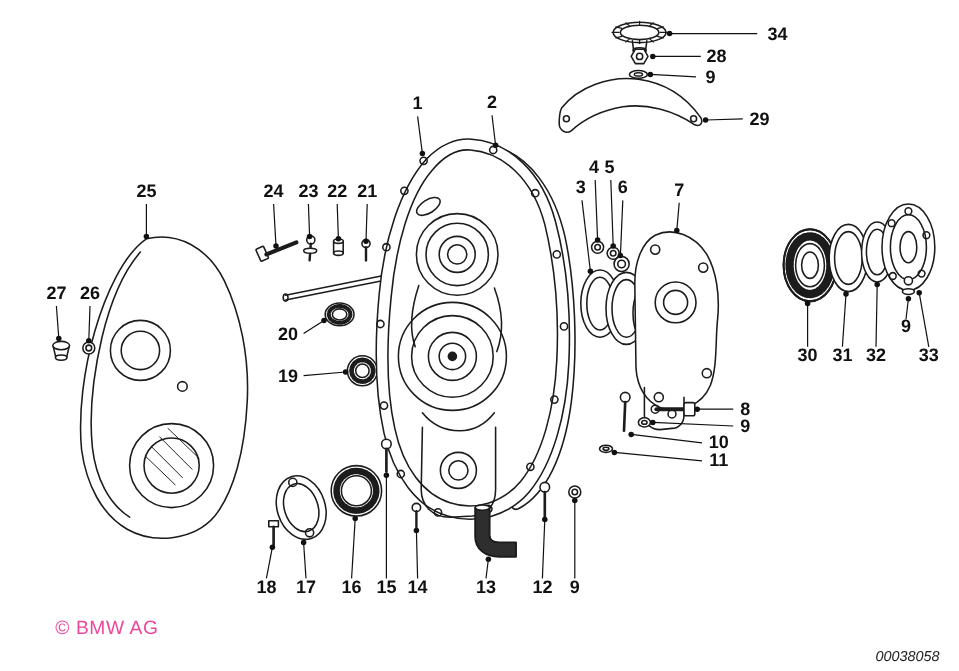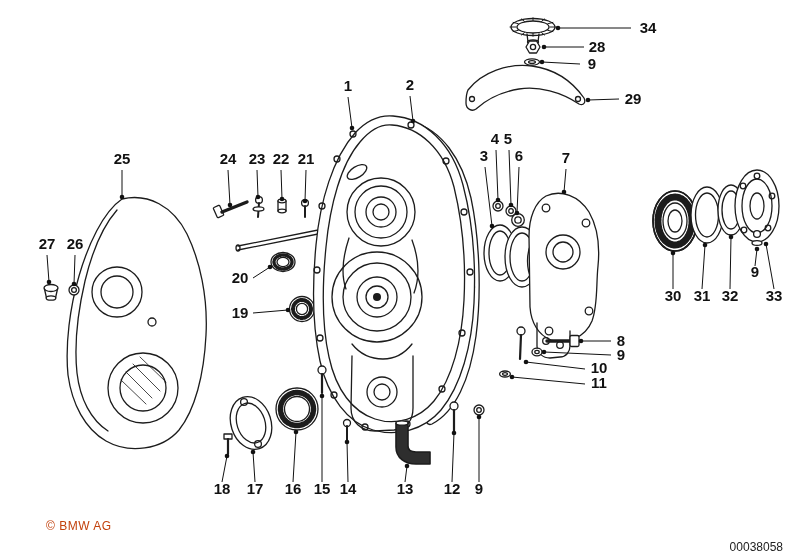--- a/index.html
+++ b/index.html
@@ -10,30 +10,31 @@
     width: 799px;
     height: 559px;
     background: #ffffff;
     overflow: hidden;
   }
   .stage svg { position: absolute; left: 0; top: 0; }
   .copyright {
     position: absolute;
     left: 46px;
     bottom: 26px;
-    font-size: 12px;
-    color: #c2410c;
+    font-size: 16px;
+    color: #ec4899;
     letter-spacing: 0.5px;
   }
   .part-number {
     position: absolute;
     right: 16px;
     bottom: 5px;
     font-size: 12px;
     color: #222222;
+    font-style: italic;
   }
   .callout-label {
     font-family: "Liberation Sans", sans-serif;
     font-size: 15px;
     font-weight: bold;
     fill: #111111;
     text-anchor: middle;
   }
   .leader { stroke: #111111; stroke-width: 1; }
   .leader-dot { fill: #111111; stroke: none; }

